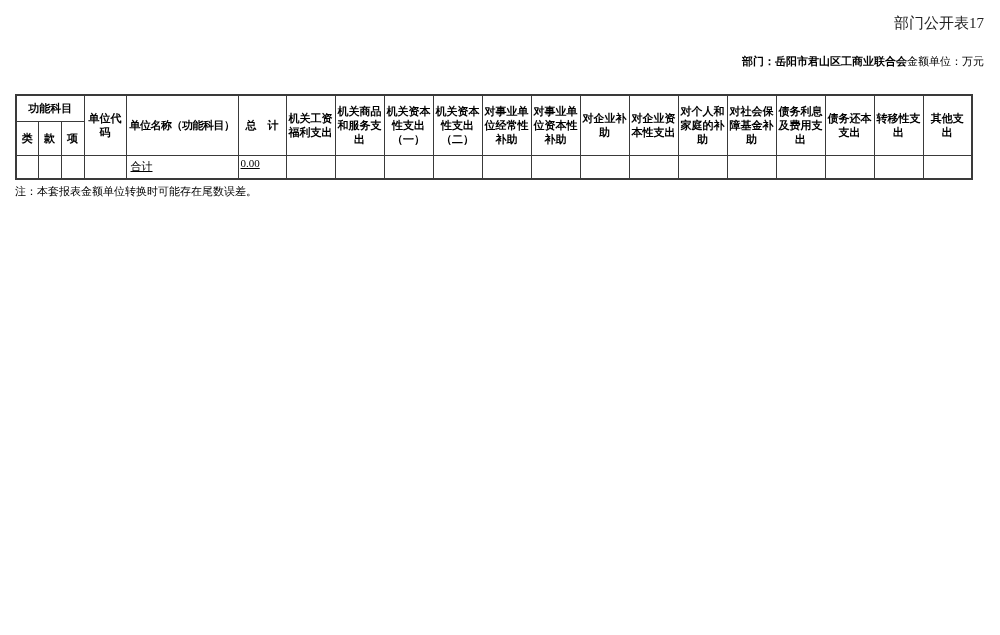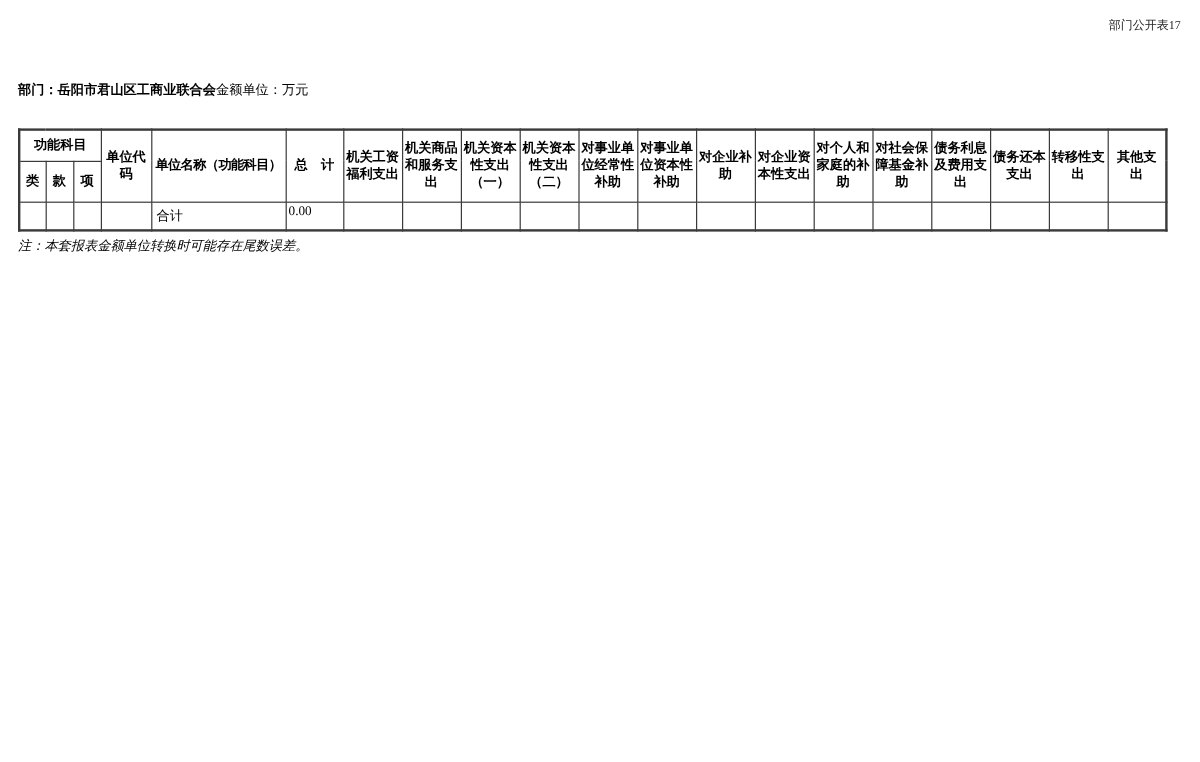--- a/index.html
+++ b/index.html
@@ -9,38 +9,38 @@
     height: 635px;
     background: #ffffff;
     color: #000000;
     font-family: "Liberation Serif", "DejaVu Serif", serif;
   }
   .page { position: relative; width: 1000px; height: 635px; overflow: hidden; }
 
   .sheet-label {
     text-align: right;
     padding: 14px 16px 0 0;
-    font-size: 10px;
+    font-size: 15px;
     color: #222;
   }
 
   .title {
     width: 830px;
     margin: 21px 0 0 0;
     text-align: center;
     font-size: 19px;
     font-weight: bold;
     letter-spacing: 1px;
   }
 
   .meta-row {
     display: flex;
-    justify-content: flex-start;
+    justify-content: flex-end;
     align-items: flex-end;
-    margin: 39px 16px 0 15px;
+    margin: 21px 16px 0 15px;
     font-size: 11px;
   }
   .meta-row .dept { font-weight: bold; }
   .meta-row .unit { font-weight: normal; }
 
   table.budget {
     margin: 25px 0 0 15px;
     border-collapse: collapse;
     table-layout: fixed;
     width: 956px;
@@ -53,31 +53,30 @@
   }
   table.budget th {
     font-weight: bold;
     text-align: center;
     vertical-align: middle;
     padding: 1px 2px;
     line-height: 1.3;
   }
   tr.hdr-top { height: 26px; }
   tr.hdr-sub { height: 34px; }
-  tr.data-row { height: 22px; }
+  tr.data-row { height: 22px; text-decoration: underline; }
   th.th-unit-name { letter-spacing: -0.5px; padding: 1px 1px; }
   td { vertical-align: middle; }
   td.name-cell { text-align: left; padding: 1px 2px 1px 4px; }
   td.num-cell { padding: 1px 4px 9px 2px; }
   td.empty-cell { padding: 0; }
 
   .footnote {
     margin: 4px 0 0 15px;
     font-size: 11px;
-    font-style: italic;
   }
 </style>
 </head>
 <body>
 
 <div class="page">
 
   <div class="sheet-label">部门公开表17</div>
 
 

